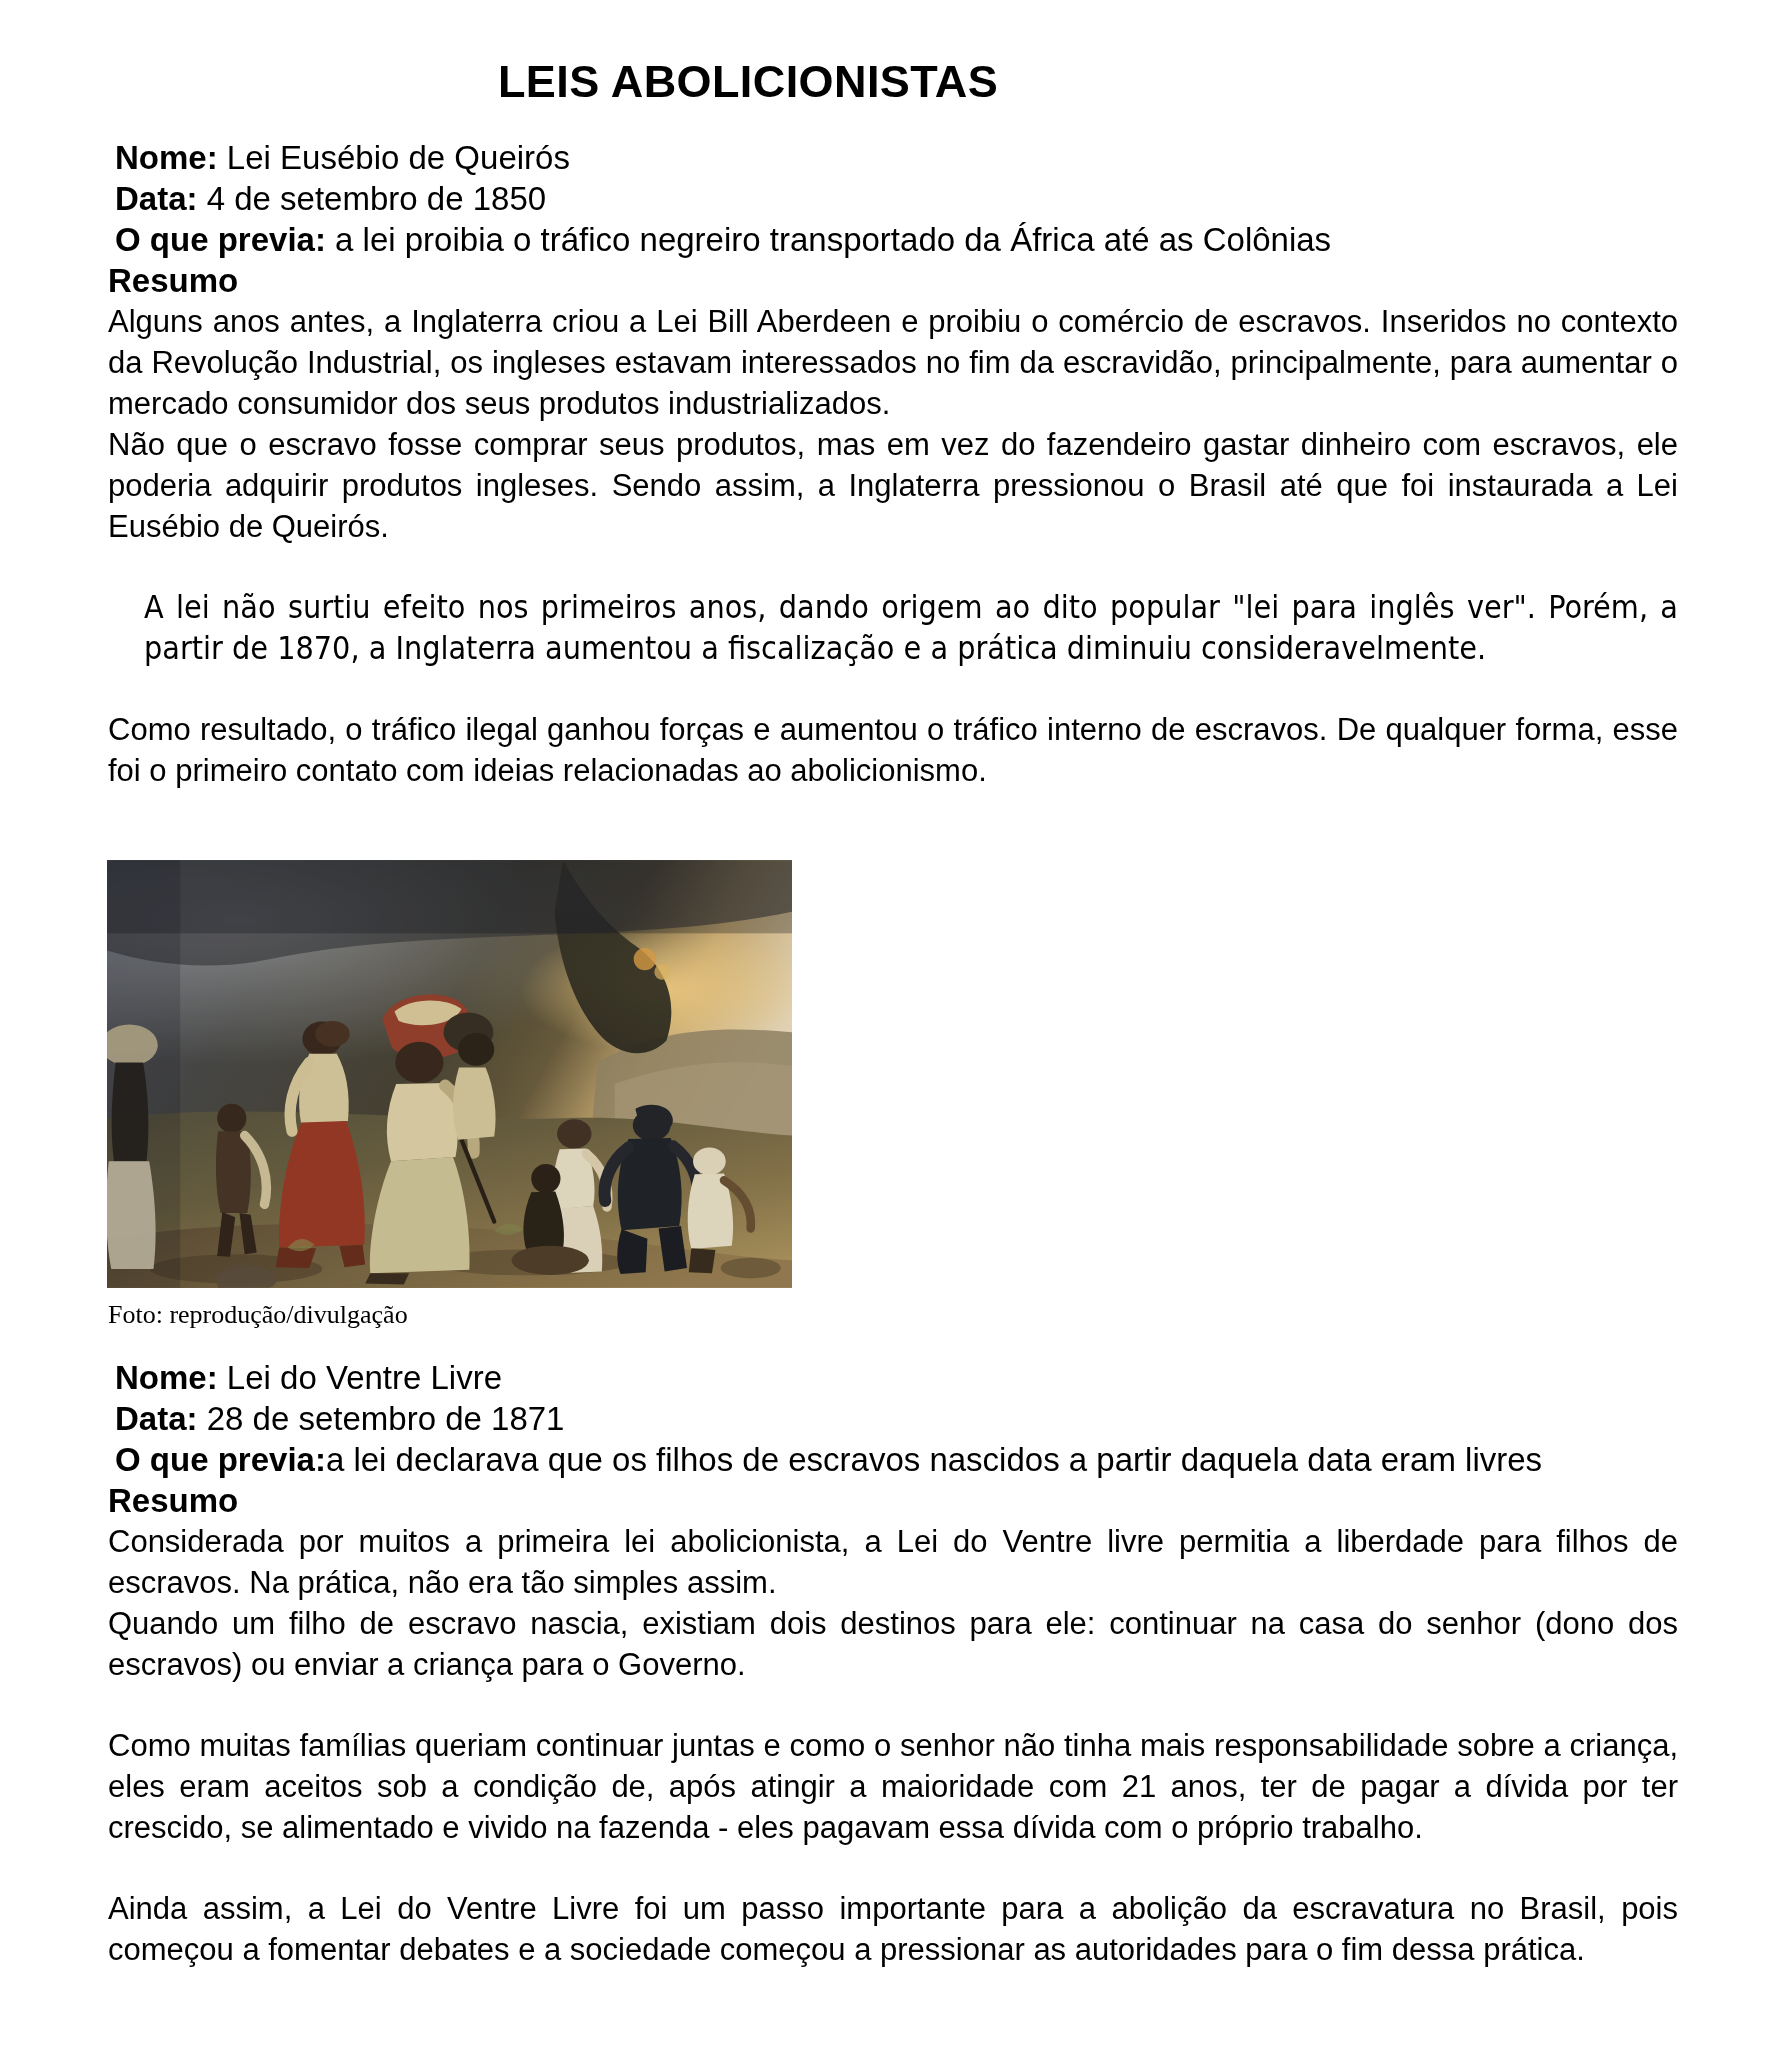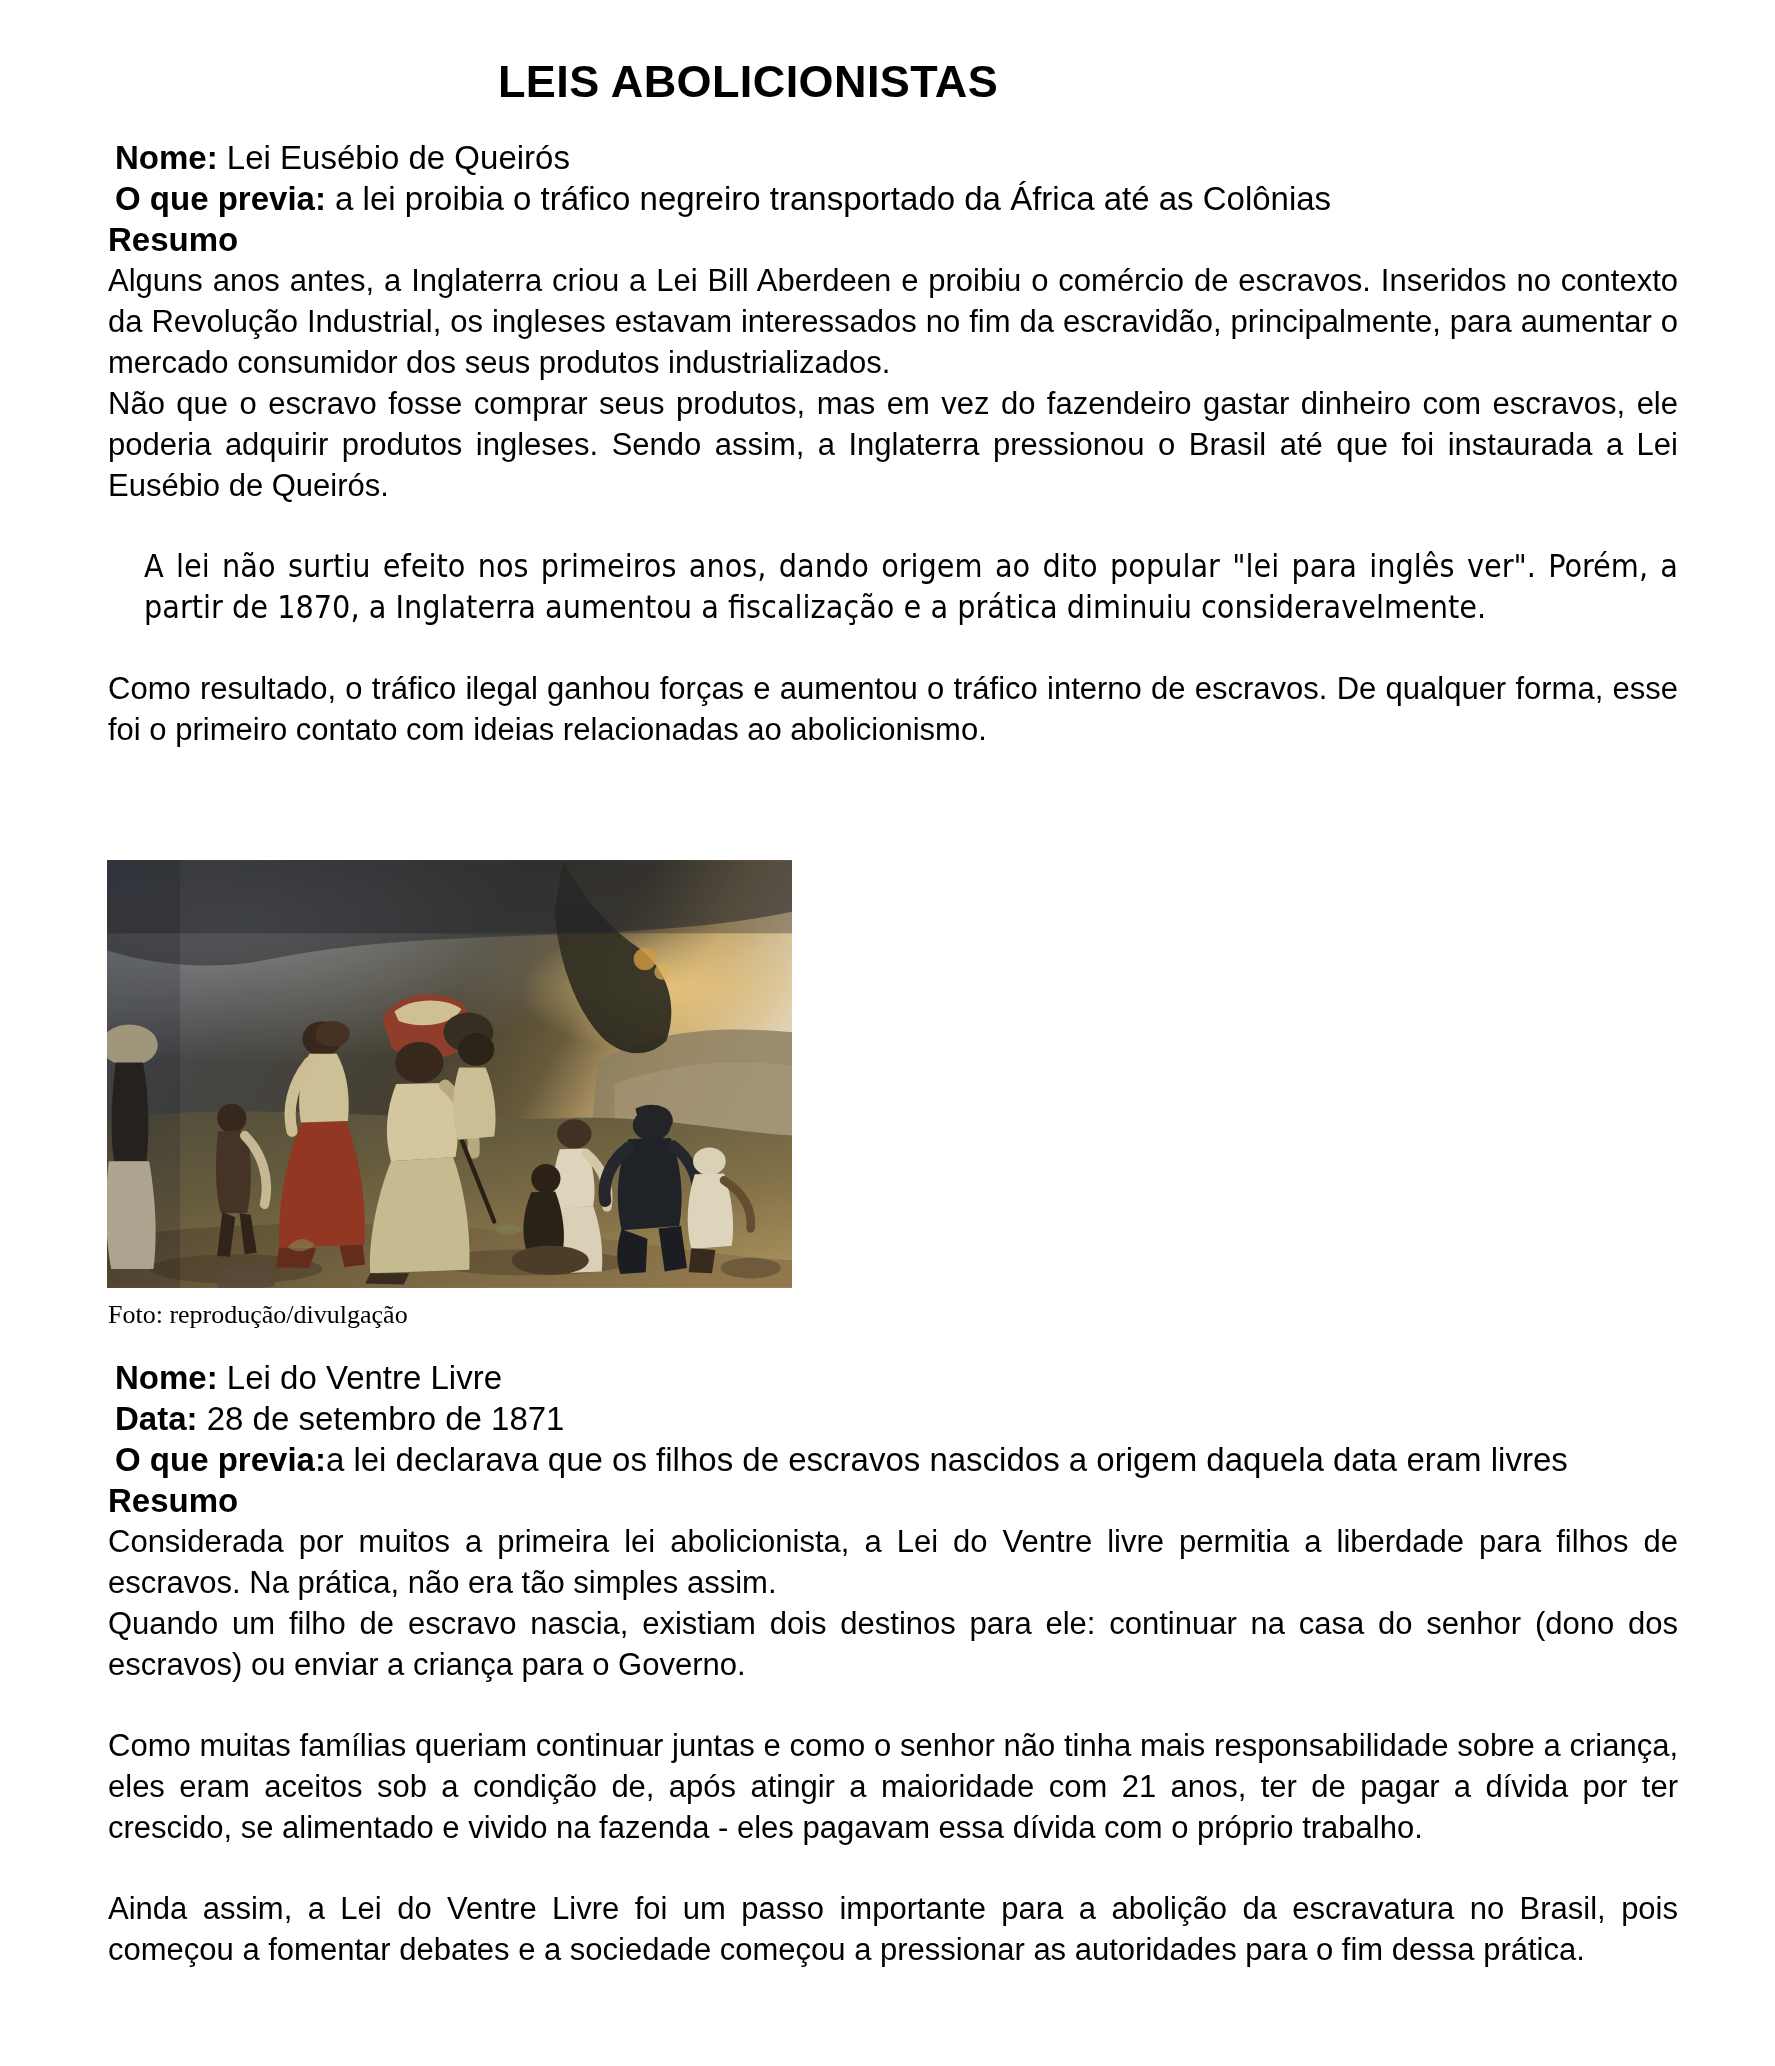--- a/index.html
+++ b/index.html
@@ -117,20 +117,23 @@
 <div class="page">
 
   <h1 class="doc-title">LEIS ABOLICIONISTAS</h1>
 
   <div class="content">
 
     <div class="meta-line">
       <span class="lbl">Nome:</span><span> Lei Eusébio de Queirós</span>
     </div>
 
+    <div class="meta-line">
+      <span class="lbl">Data:</span><span> 4 de setembro de 1850</span>
+    </div>
 
     <div class="meta-line">
       <span class="lbl">O que previa:</span><span> a lei proibia o tráfico negreiro transportado da África até as Colônias</span>
     </div>
 
     <div class="section-head">Resumo</div>
 
     <p class="para">Alguns anos antes, a Inglaterra criou a Lei Bill Aberdeen e proibiu o comércio de escravos. Inseridos no contexto da Revolução Industrial, os ingleses estavam interessados no fim da escravidão, principalmente, para aumentar o mercado consumidor dos seus produtos industrializados.</p>
     <p class="para">Não que o escravo fosse comprar seus produtos, mas em vez do fazendeiro gastar dinheiro com escravos, ele poderia adquirir produtos ingleses. Sendo assim, a Inglaterra pressionou o Brasil até que foi instaurada a Lei Eusébio de Queirós.</p>
 
@@ -290,21 +293,21 @@
 
     <div class="meta-line">
       <span class="lbl">Nome:</span><span> Lei do Ventre Livre</span>
     </div>
 
     <div class="meta-line">
       <span class="lbl">Data:</span><span> 28 de setembro de 1871</span>
     </div>
 
     <div class="meta-line">
-      <span class="lbl">O que previa:</span><span>a lei declarava que os filhos de escravos nascidos a origem daquela data eram livres</span>
+      <span class="lbl">O que previa:</span><span>a lei declarava que os filhos de escravos nascidos a partir daquela data eram livres</span>
     </div>
 
     <div class="section-head">Resumo</div>
 
     <p class="para">Considerada por muitos a primeira lei abolicionista, a Lei do Ventre livre permitia a liberdade para filhos de escravos. Na prática, não era tão simples assim.</p>
     <p class="para">Quando um filho de escravo nascia, existiam dois destinos para ele: continuar na casa do senhor (dono dos escravos) ou enviar a criança para o Governo.</p>
 
     <div class="gap-para"></div>
 
     <p class="para">Como muitas famílias queriam continuar juntas e como o senhor não tinha mais responsabilidade sobre a criança, eles eram aceitos sob a condição de, após atingir a maioridade com 21 anos, ter de pagar a dívida por ter crescido, se alimentado e vivido na fazenda - eles pagavam essa dívida com o próprio trabalho.</p>

